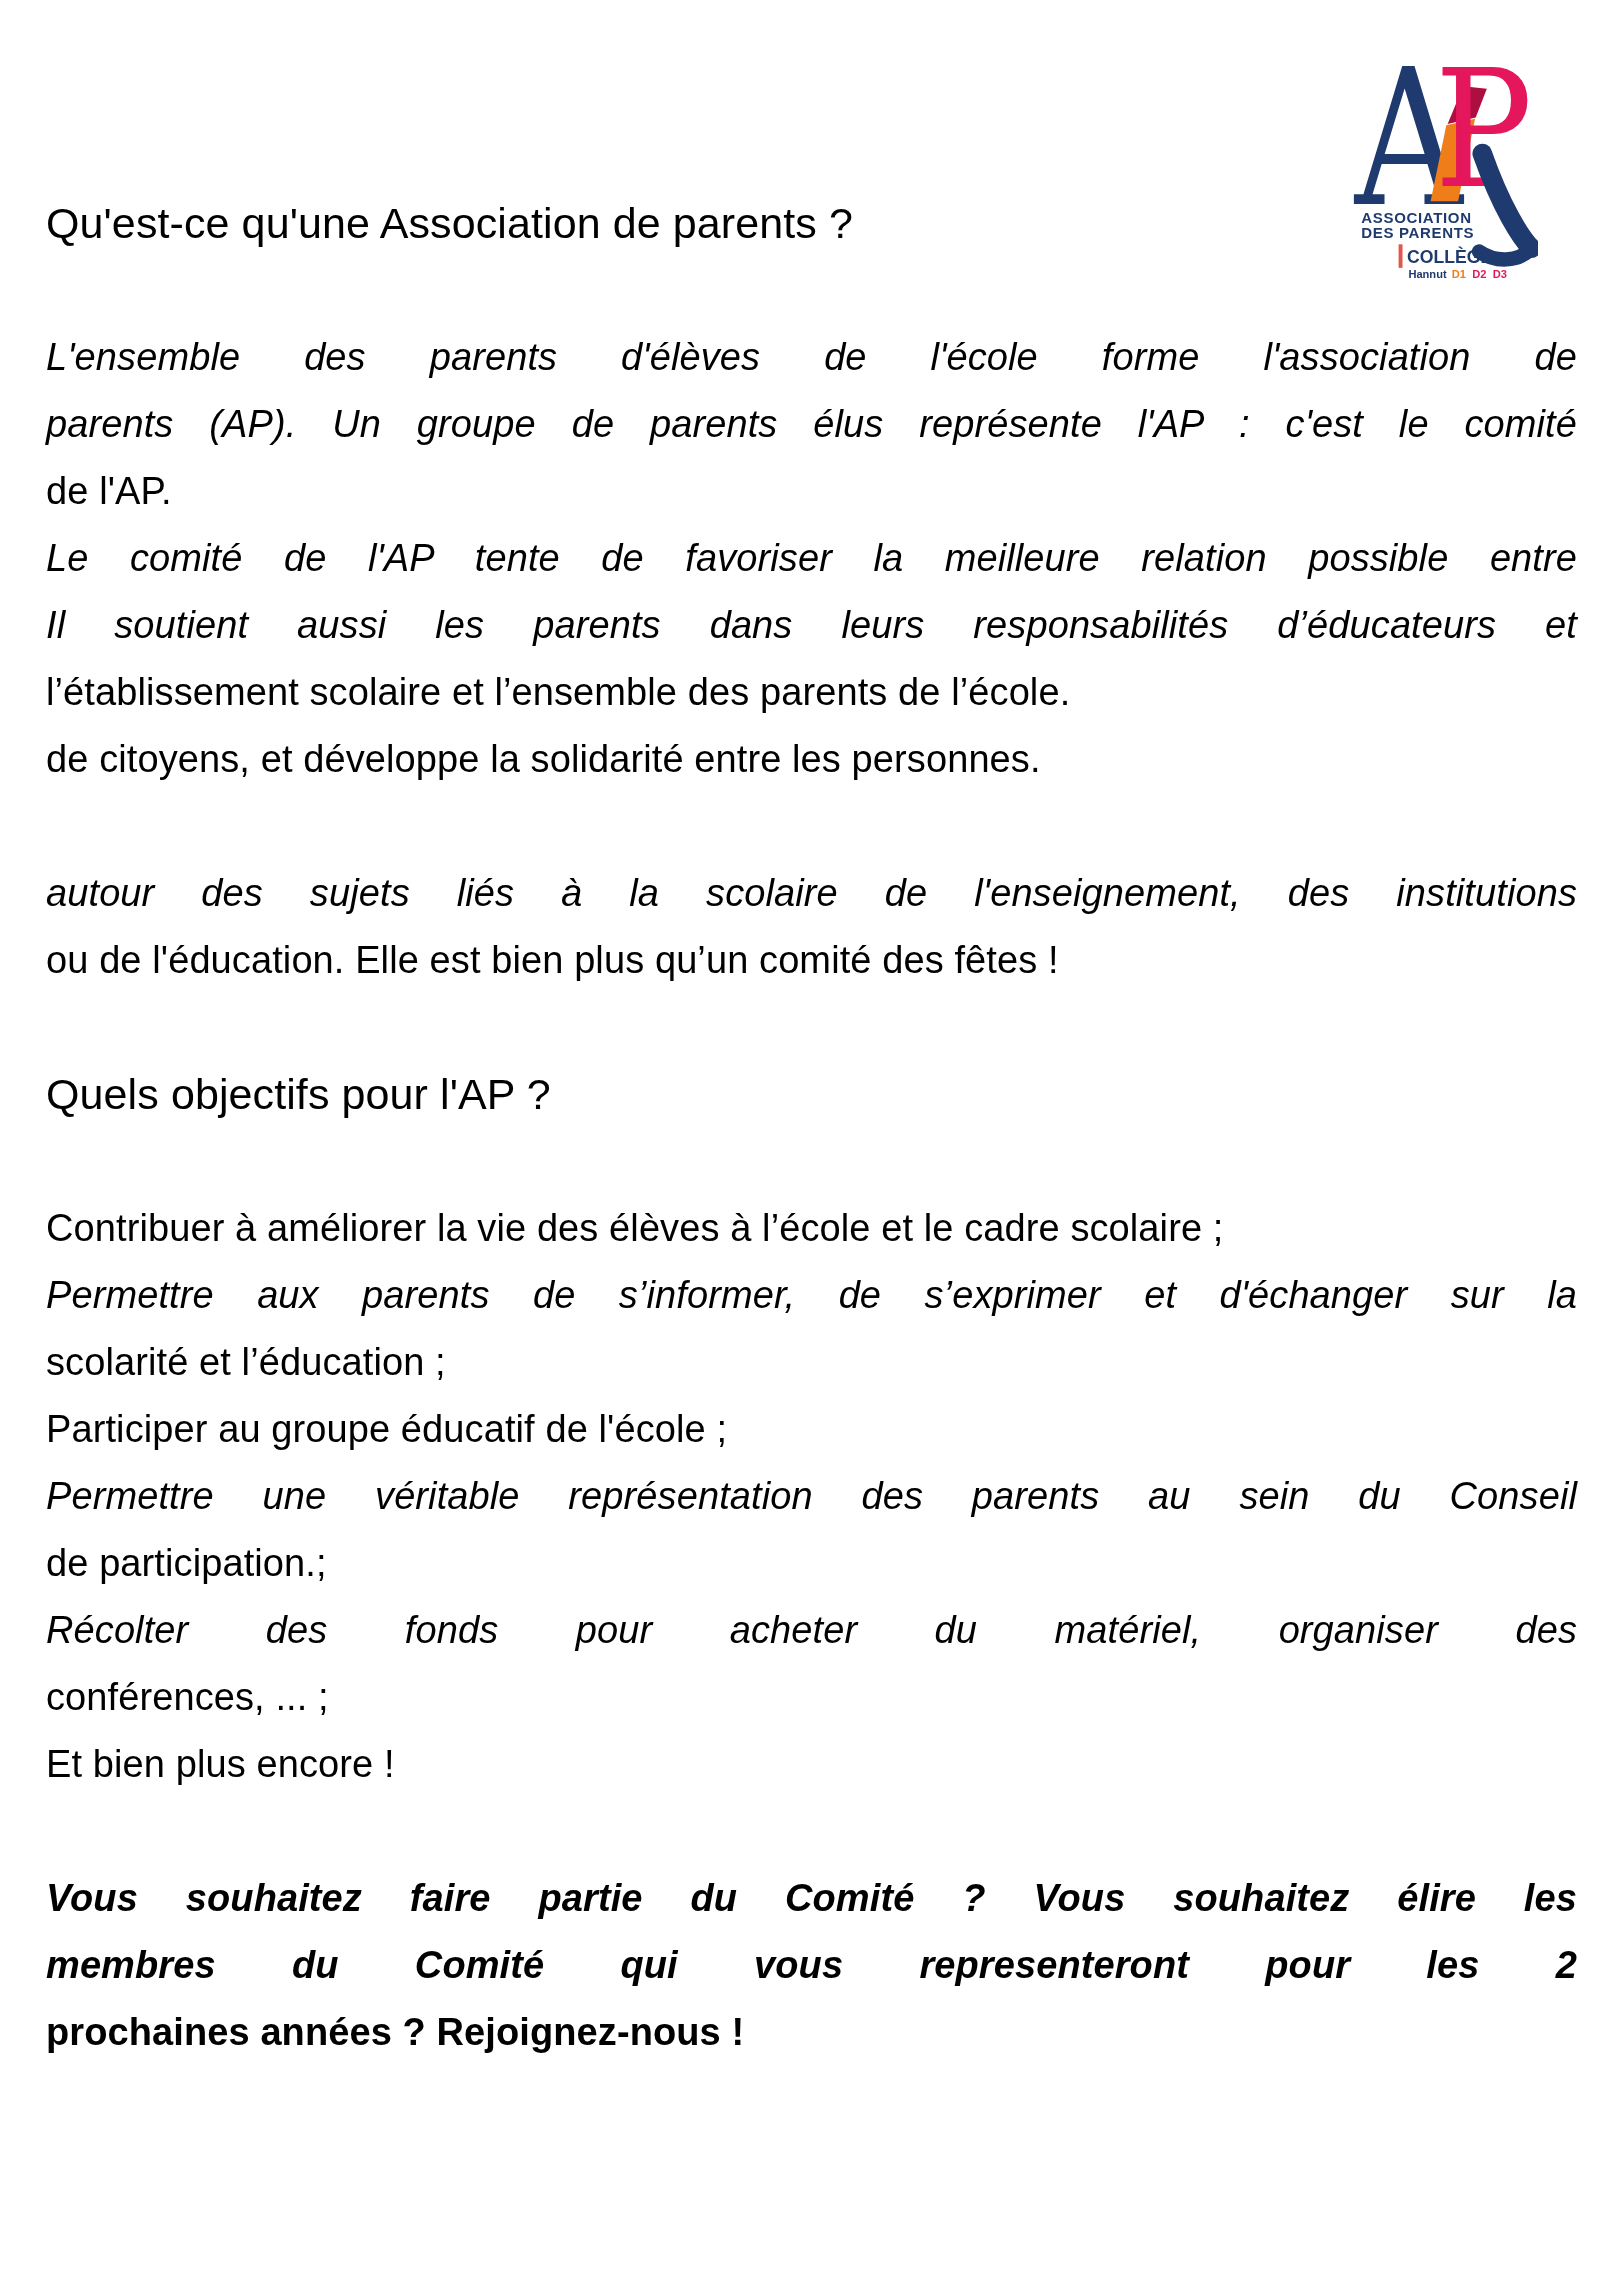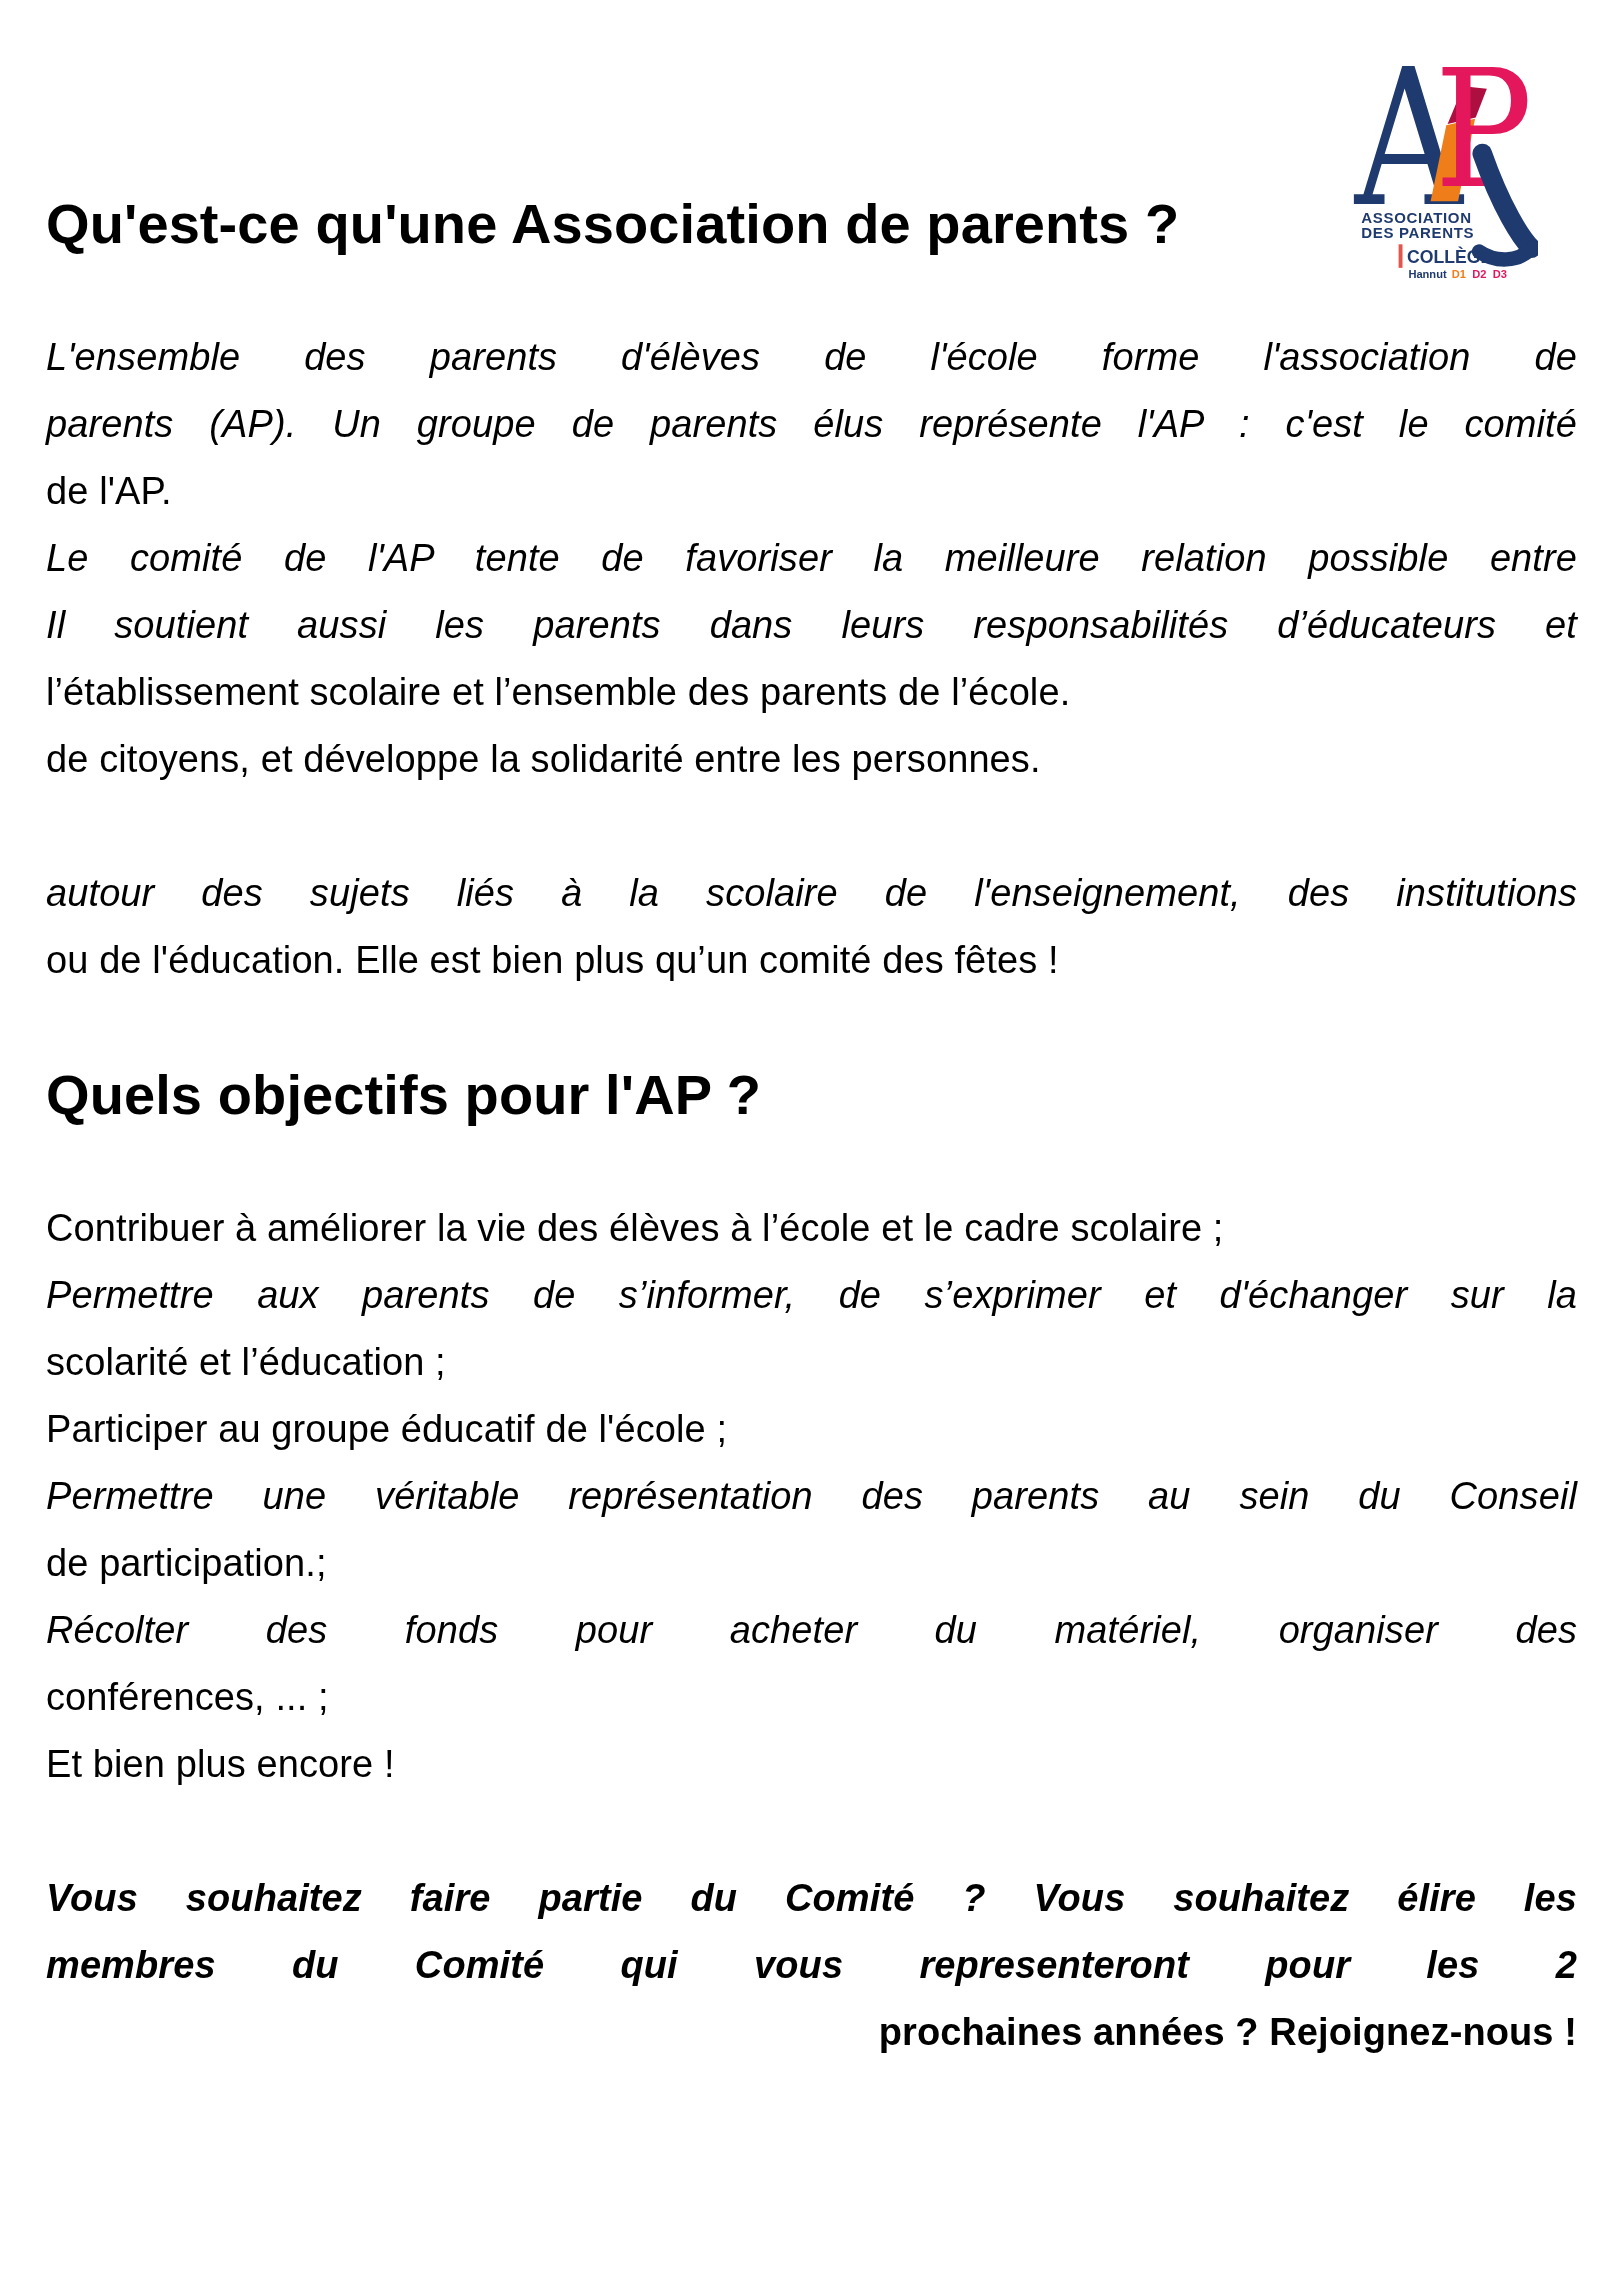--- a/index.html
+++ b/index.html
@@ -35,26 +35,25 @@
     letter-spacing: 0.1px;
   }
   
   .line.j {
     white-space: normal;
     text-align: justify;
     text-align-last: justify;
     font-style: italic;
   }
   .line.h {
-    font-weight: bold;
-    font-size: 56px;
+    font-weight: normal;
+    font-size: 43px;
   }
   .line.b {
     font-weight: bold;
-    text-align: right;
   }
   .blank {
     height: 67px;
   }
   .logo {
     position: absolute;
     left: 1335px;
     top: 26px;
     width: 203px;
     height: 268px;

